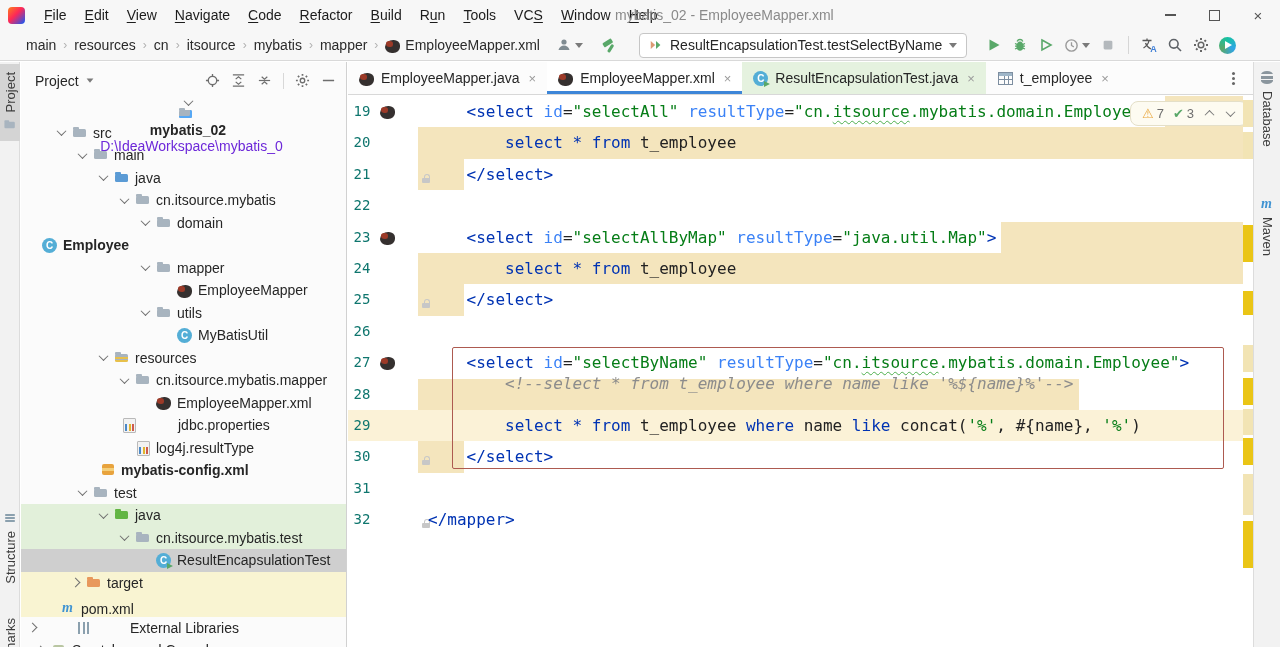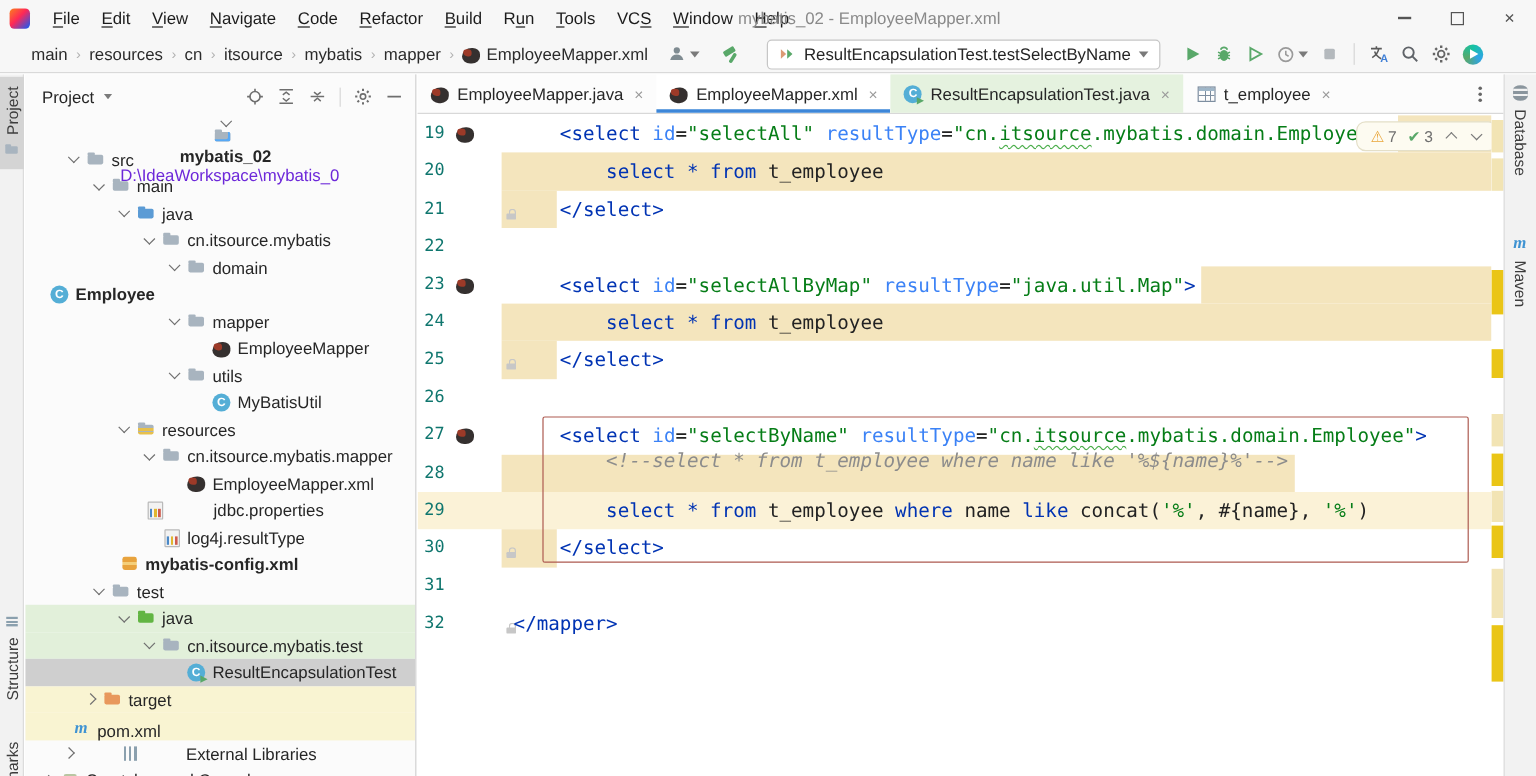--- a/index.html
+++ b/index.html
@@ -509,21 +509,21 @@
         </span>
         <span class="tr-label">target</span>
       </div>
       <div class="tree-row bg-yellow" style="padding-left: 18px; align-items: flex-end;">
         <span class="tr-arrow"></span>
         <span class="tr-icon">
           <span class="ic mvn"></span>
         </span>
         <span class="tr-label">pom.xml</span>
       </div>
-      <div class="tree-row" style="padding-left: 26px; gap: 33px;">
+      <div class="tree-row" style="padding-left: 1px; gap: 33px;">
         <span class="tr-arrow">
           <span class="chv right"></span>
         </span>
         <span class="tr-icon">
           <span class="ic libs"></span>
         </span>
         <span class="tr-label">External Libraries</span>
       </div>
       <div class="tree-row" style="padding-left: 9px;">
         <span class="tr-arrow">

